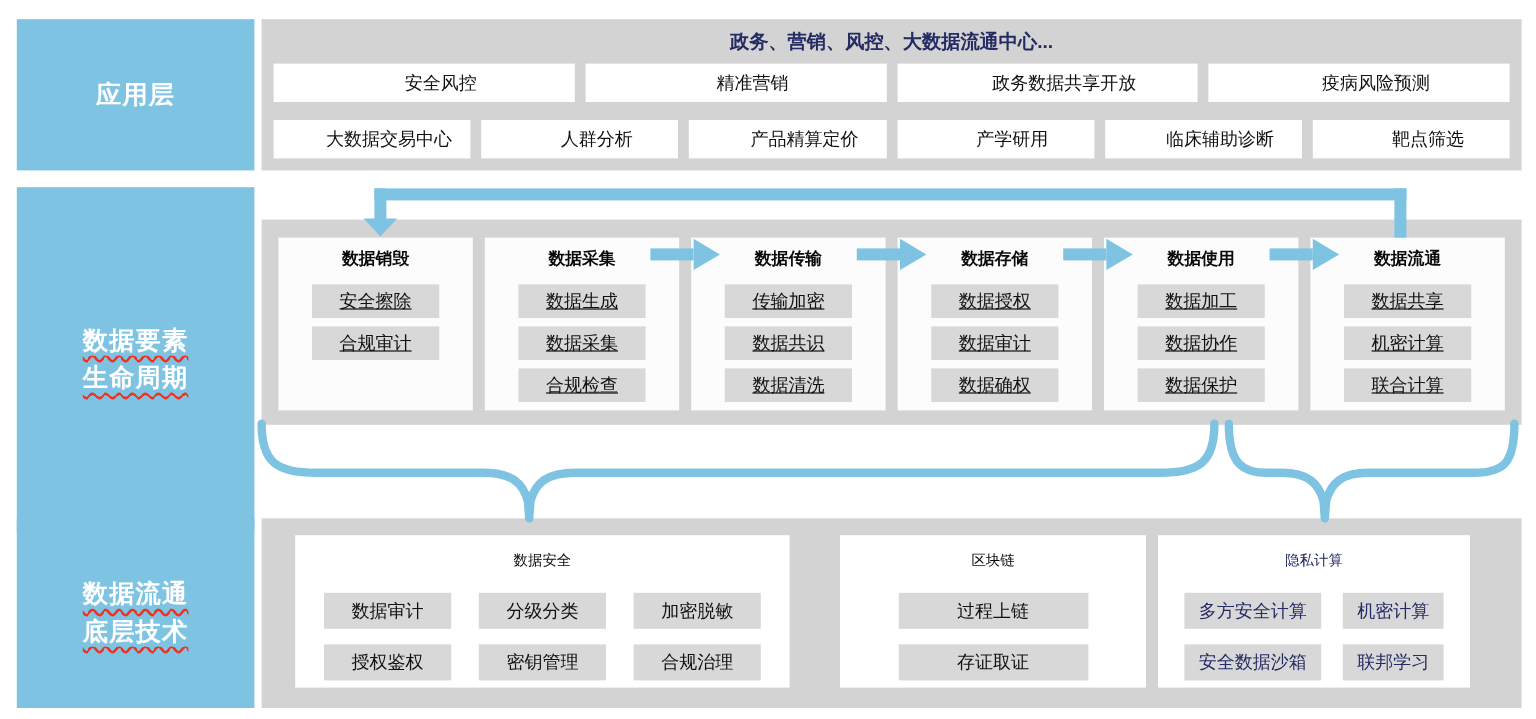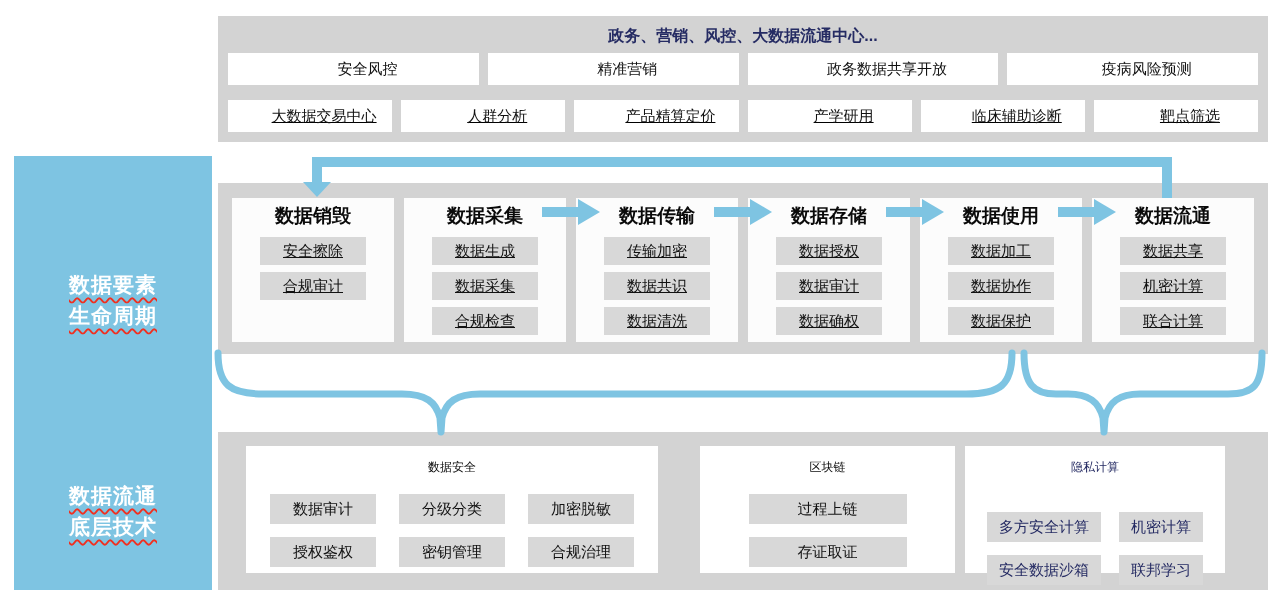--- a/index.html
+++ b/index.html
@@ -28,28 +28,28 @@
   .container{position:absolute;left:218px;width:1050px;background:var(--panel);}
   #ct-app{top:16px;height:126px;padding:5px 10px 0 10px;}
   #ct-life{top:183px;height:171px;padding:15px 14px 12px 14px;display:flex;gap:10px;}
   #ct-tech{top:432px;height:158px;padding:14px 18px 17px 28px;display:flex;}
 
   
   .headline{text-align:center;font-weight:bold;font-size:16px;color:var(--navy);
     height:28px;line-height:30px;}
   .app-row{display:flex;gap:9px;}
   #app-row-1{margin-top:4px;}
-  #app-row-2{margin-top:15px;text-decoration:underline;}
+  #app-row-2{margin-top:15px;}
   .app-box{flex:1;height:32px;background:#fff;display:flex;align-items:center;
     justify-content:center;font-size:15px;color:#111;white-space:nowrap;padding-left:28px;}
 
   
   .col{flex:1;background:var(--boxwhite);display:flex;flex-direction:column;
     align-items:center;padding-top:3px;}
-  .col-title{font-size:19px;font-weight:bold;color:#0a0a0a;height:29px;line-height:29px;}
+  .col-title{font-size:14px;font-weight:bold;color:#0a0a0a;height:29px;line-height:29px;}
   .chip{width:106px;height:28px;margin-top:7px;background:var(--chip);
     display:flex;align-items:center;justify-content:center;font-size:15px;color:#111;
     white-space:nowrap;text-decoration:underline;}
 
   
   .flow-arrow{position:absolute;top:16px;width:58px;height:26px;z-index:3;}
   .flow-arrow .bar{position:absolute;left:0;top:8px;width:36px;height:10px;background:var(--blue);}
   .flow-arrow .head{position:absolute;left:36px;top:0;width:0;height:0;
     border-top:13px solid transparent;border-bottom:13px solid transparent;
     border-left:22px solid var(--blue);}
@@ -65,36 +65,39 @@
 
   
   #braces{position:absolute;left:0;top:348px;width:1280px;height:92px;z-index:1;}
   #braces path{fill:none;stroke:var(--blue);stroke-width:7;stroke-linecap:round;stroke-linejoin:round;}
 
   
   .card{background:#fff;height:127px;display:flex;flex-direction:column;align-items:center;
     padding-top:8px;}
   .card:nth-child(1){width:412px;}
   .card:nth-child(2){width:255px;margin-left:42px;}
-  .card:nth-child(3){width:260px;margin-left:10px;gap:18px;}
+  .card:nth-child(3){width:260px;margin-left:10px;}
   .card-title{font-size:12px;font-weight:normal;color:#0a0a0a;height:26px;line-height:26px;
     margin-bottom:14px;}
   .card-grid{display:grid;justify-content:center;align-content:start;}
   .card:nth-child(1) .card-grid{grid-template-columns:repeat(3,106px);gap:13px 23px;}
   .card:nth-child(2) .card-grid{grid-template-columns:158px;gap:13px;}
   .card:nth-child(3) .card-grid{grid-template-columns:auto auto;gap:13px 18px;}
   .tech-chip{height:30px;background:var(--chip);display:flex;align-items:center;
     justify-content:center;font-size:15px;color:#111;padding:0 12px;white-space:nowrap;}
   .card.navy .card-title,.card.navy .tech-chip{color:var(--navy);}
 </style>
 </head>
 <body>
 
 <div class="stage">
 
+  <div class="sidebar-box" id="sb-app">
+      <span class="side-line">应用层</span>
+    </div>
   <div class="sidebar-box" id="sb-life">
       <span class="side-line squiggle">数据要素</span>
       <span class="side-line squiggle">生命周期</span>
     </div>
   <div class="sidebar-box" id="sb-tech">
       <span class="side-line squiggle">数据流通</span>
       <span class="side-line squiggle">底层技术</span>
     </div>
 
   <div class="container" id="ct-app">

